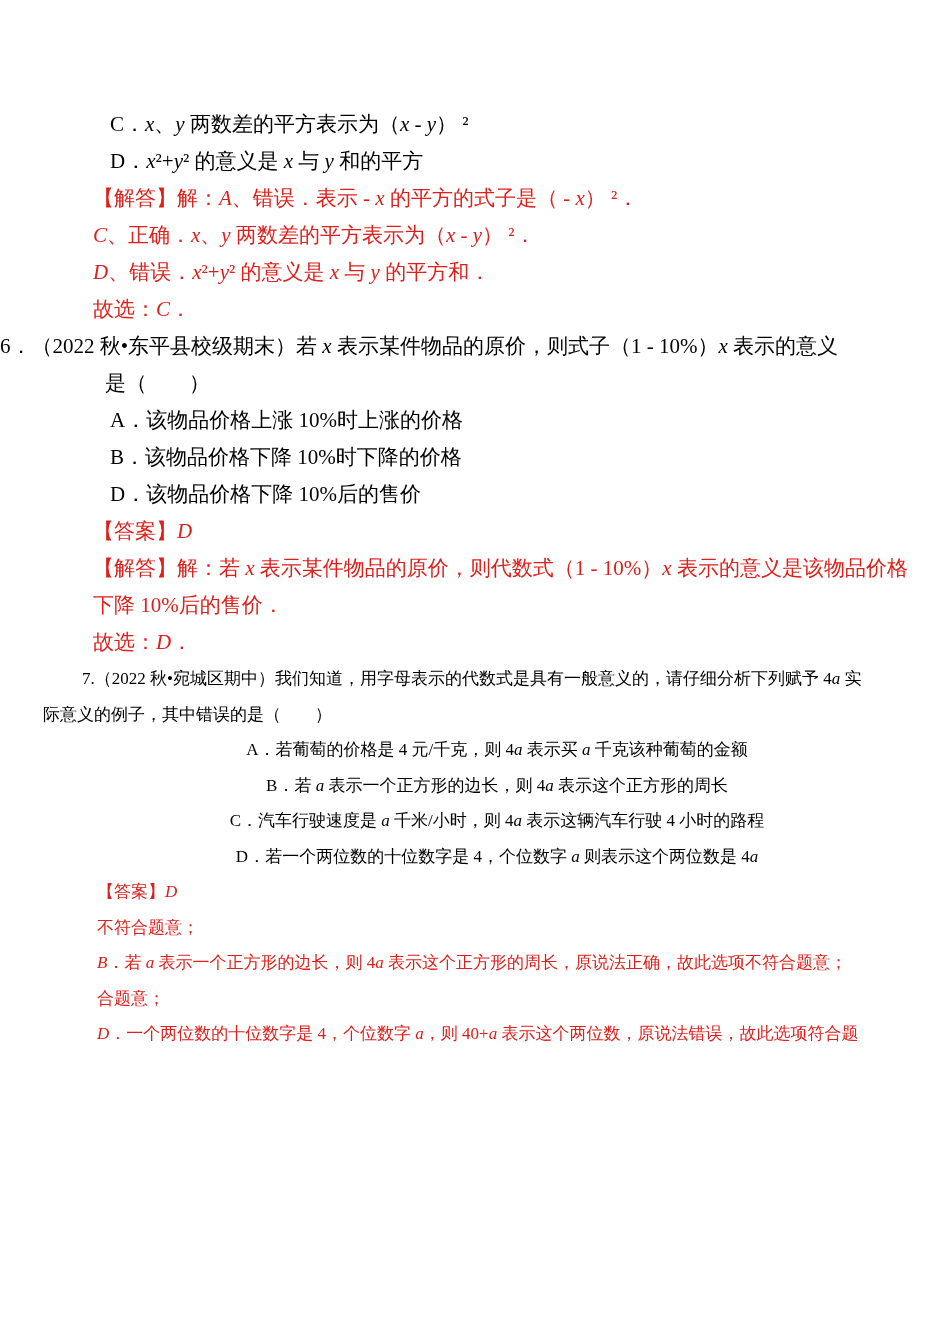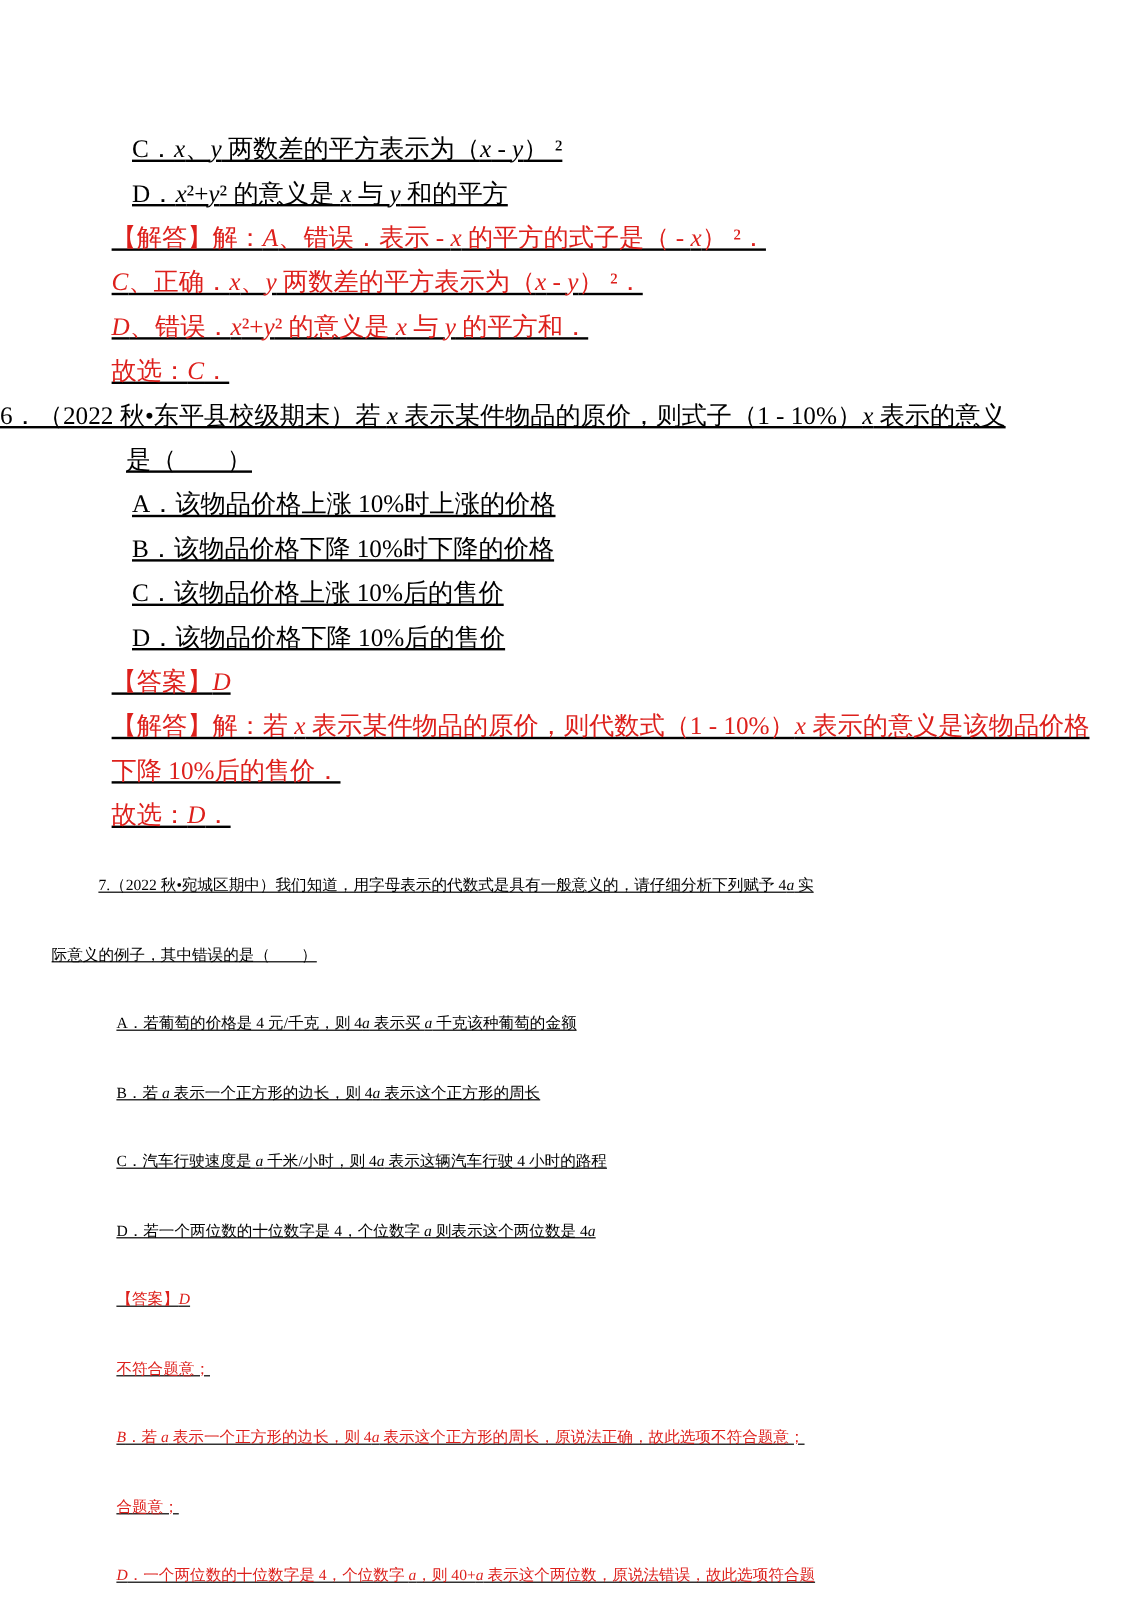--- a/index.html
+++ b/index.html
@@ -14,39 +14,38 @@
     font-family: "Liberation Serif", "DejaVu Serif", serif;
   }
   .page {
     position: relative;
     width: 950px;
     height: 1344px;
     background: var(--page-bg);
     padding-top: 106px;
     overflow: hidden;
     color: var(--text-color);
-    text-decoration: underline;
   }
   .line {
     white-space: pre;
     color: var(--text-color);
   }
   .line.big   { font-size: 21px; line-height: 37px; }
-  .line.small { font-size: 13px; line-height: 35.5px; margin-top: 22px; }
+  .line.small { font-size: 17px; line-height: 35.5px; }
 
   
   .line.big[data-role="question"]        { }
   .line.big[data-role="question-cont"]   { padding-left: 105px; }
   .line.big[data-role="option"]          { padding-left: 110px; }
   .line.big[data-role="answer"],
   .line.big[data-role="answer-cont"]     { padding-left: 93px; }
 
   .line.small[data-role="question"]      { padding-left: 82px; }
   .line.small[data-role="question-cont"] { padding-left: 43px; }
-  .line.small[data-role="option"]        { padding-left: 97px; }
+  .line.small[data-role="option"]        { padding-left: 44px; text-align: center; }
   .line.small[data-role="answer"],
   .line.small[data-role="answer-cont"]   { padding-left: 97px; }
 
   
   .line[data-role="answer"],
   .line[data-role="answer-cont"] { color: var(--accent-red); }
 
   .it { font-style: italic; }
 </style>
 </head>
@@ -56,21 +55,20 @@
     <div class="line big" data-role="option"><span>C．</span><span class="it">x</span><span>、</span><span class="it">y</span><span> 两数差的平方表示为（</span><span class="it">x</span><span> - </span><span class="it">y</span><span>） ²</span></div>
     <div class="line big" data-role="option"><span>D．</span><span class="it">x</span><span>²+</span><span class="it">y</span><span>² 的意义是 </span><span class="it">x</span><span> 与 </span><span class="it">y</span><span> 和的平方</span></div>
     <div class="line big" data-role="answer"><span>【解答】解：</span><span class="it">A</span><span>、错误．表示 - </span><span class="it">x</span><span> 的平方的式子是（ - </span><span class="it">x</span><span>） ²．</span></div>
     <div class="line big" data-role="answer"><span class="it">C</span><span>、正确．</span><span class="it">x</span><span>、</span><span class="it">y</span><span> 两数差的平方表示为（</span><span class="it">x</span><span> - </span><span class="it">y</span><span>） ²．</span></div>
     <div class="line big" data-role="answer"><span class="it">D</span><span>、错误．</span><span class="it">x</span><span>²+</span><span class="it">y</span><span>² 的意义是 </span><span class="it">x</span><span> 与 </span><span class="it">y</span><span> 的平方和．</span></div>
     <div class="line big" data-role="answer"><span>故选：</span><span class="it">C</span><span>．</span></div>
     <div class="line big" data-role="question"><span>6．（2022 秋•东平县校级期末）若 </span><span class="it">x</span><span> 表示某件物品的原价，则式子（1 - 10%）</span><span class="it">x</span><span> 表示的意义</span></div>
     <div class="line big" data-role="question-cont"><span>是（　　）</span></div>
     <div class="line big" data-role="option"><span>A．该物品价格上涨 10%时上涨的价格</span></div>
     <div class="line big" data-role="option"><span>B．该物品价格下降 10%时下降的价格</span></div>
-    <div class="line big" data-role="option"><span>C．该物品价格上涨 10%后的售价</span></div>
     <div class="line big" data-role="option"><span>D．该物品价格下降 10%后的售价</span></div>
     <div class="line big" data-role="answer"><span>【答案】</span><span class="it">D</span></div>
     <div class="line big" data-role="answer"><span>【解答】解：若 </span><span class="it">x</span><span> 表示某件物品的原价，则代数式（1 - 10%）</span><span class="it">x</span><span> 表示的意义是该物品价格</span></div>
     <div class="line big" data-role="answer-cont"><span>下降 10%后的售价．</span></div>
     <div class="line big" data-role="answer"><span>故选：</span><span class="it">D</span><span>．</span></div>
     <div class="line small" data-role="question"><span>7.（2022 秋•宛城区期中）我们知道，用字母表示的代数式是具有一般意义的，请仔细分析下列赋予 4</span><span class="it">a</span><span> 实</span></div>
     <div class="line small" data-role="question-cont"><span>际意义的例子，其中错误的是（　　）</span></div>
     <div class="line small" data-role="option"><span>A．若葡萄的价格是 4 元/千克，则 4</span><span class="it">a</span><span> 表示买 </span><span class="it">a</span><span> 千克该种葡萄的金额</span></div>
     <div class="line small" data-role="option"><span>B．若 </span><span class="it">a</span><span> 表示一个正方形的边长，则 4</span><span class="it">a</span><span> 表示这个正方形的周长</span></div>
     <div class="line small" data-role="option"><span>C．汽车行驶速度是 </span><span class="it">a</span><span> 千米/小时，则 4</span><span class="it">a</span><span> 表示这辆汽车行驶 4 小时的路程</span></div>

